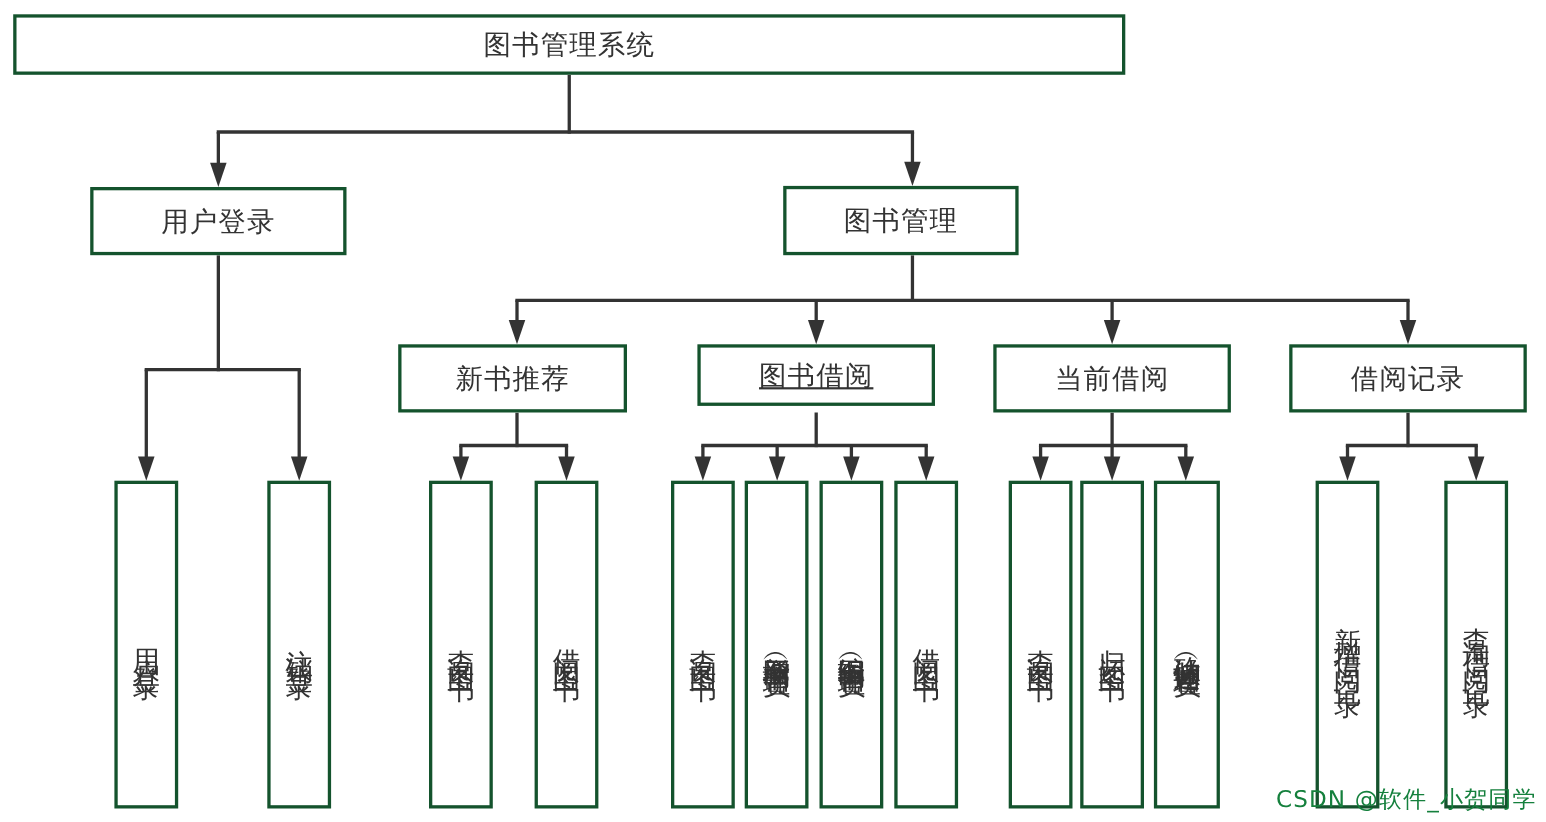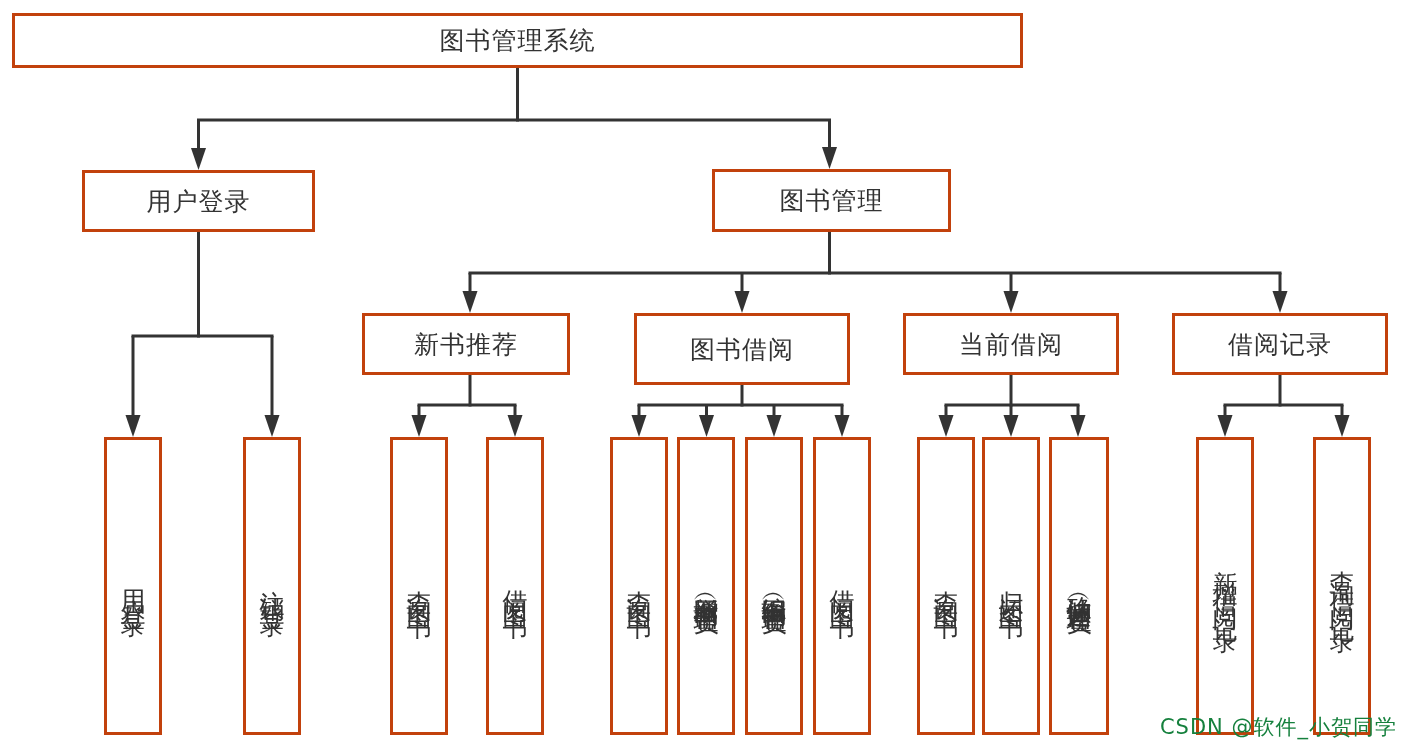--- a/index.html
+++ b/index.html
@@ -16,21 +16,21 @@
     overflow: hidden;
   }
   #wires {
     position: absolute;
     left: 0; top: 0;
     z-index: 0;
   }
   .box {
     position: absolute;
     box-sizing: border-box;
-    border: 3px solid #c2410c;
+    border: 3px solid #14532d;
     background: #ffffff;
     color: #333333;
     z-index: 1;
     display: flex;
     align-items: center;
     justify-content: center;
   }
   .hbox {
     font-size: 25px;
     letter-spacing: 1px;
@@ -43,23 +43,23 @@
     letter-spacing: 8px;
     line-height: 1;
     white-space: nowrap;
   }
   .vbox.tight span { letter-spacing: 2px; }
   .vbox.mid span { letter-spacing: 12px; }
 
   
   .n-root   { left: 12px;   top: 13px;  width: 1011px; height: 55px; }
   .n-login  { left: 82px;   top: 170px; width: 233px;  height: 62px; }
-  .n-mgmt   { left: 712px;  top: 169px; width: 239px;  height: 63px; }
+  .n-mgmt   { left: 712px;  top: 169px; width: 214px;  height: 63px; }
   .n-l3a    { left: 362px;  top: 313px; width: 208px;  height: 62px; }
-  .n-l3b    { left: 634px;  top: 313px; width: 216px;  height: 72px; }
+  .n-l3b    { left: 634px;  top: 313px; width: 216px;  height: 56px; text-decoration: underline; }
   .n-l3c    { left: 903px;  top: 313px; width: 216px;  height: 62px; }
   .n-l3d    { left: 1172px; top: 313px; width: 216px;  height: 62px; }
 
   .leaf     { top: 437px; width: 58px; height: 298px; }
   .n-a1 { left: 104px; }
   .n-a2 { left: 243px; }
   .n-b1 { left: 390px; }
   .n-b2 { left: 486px; }
   .n-c1 { left: 610px; }
   .n-c2 { left: 677px; }

